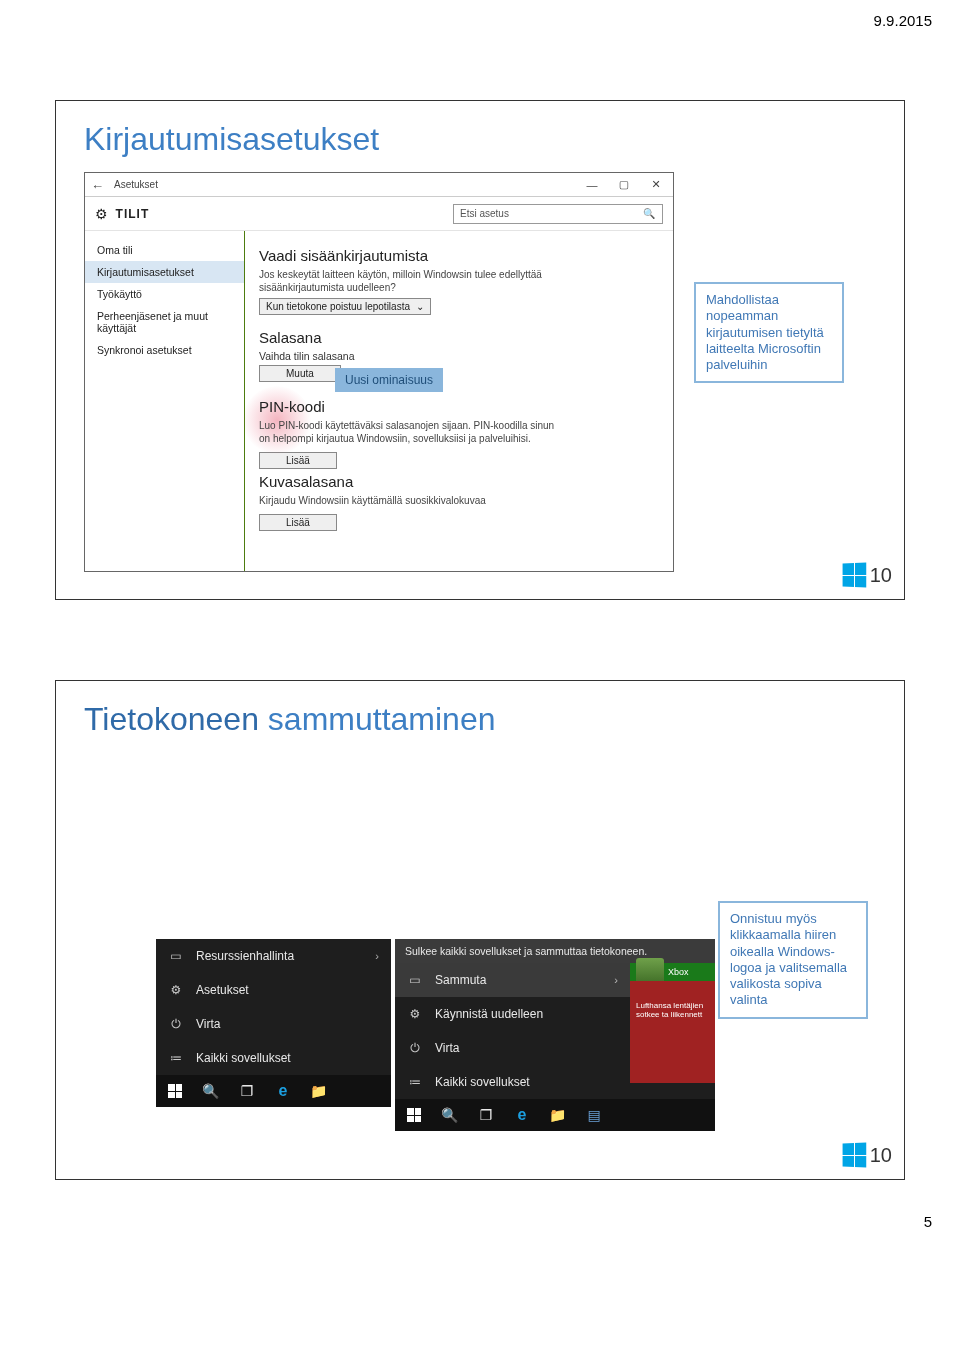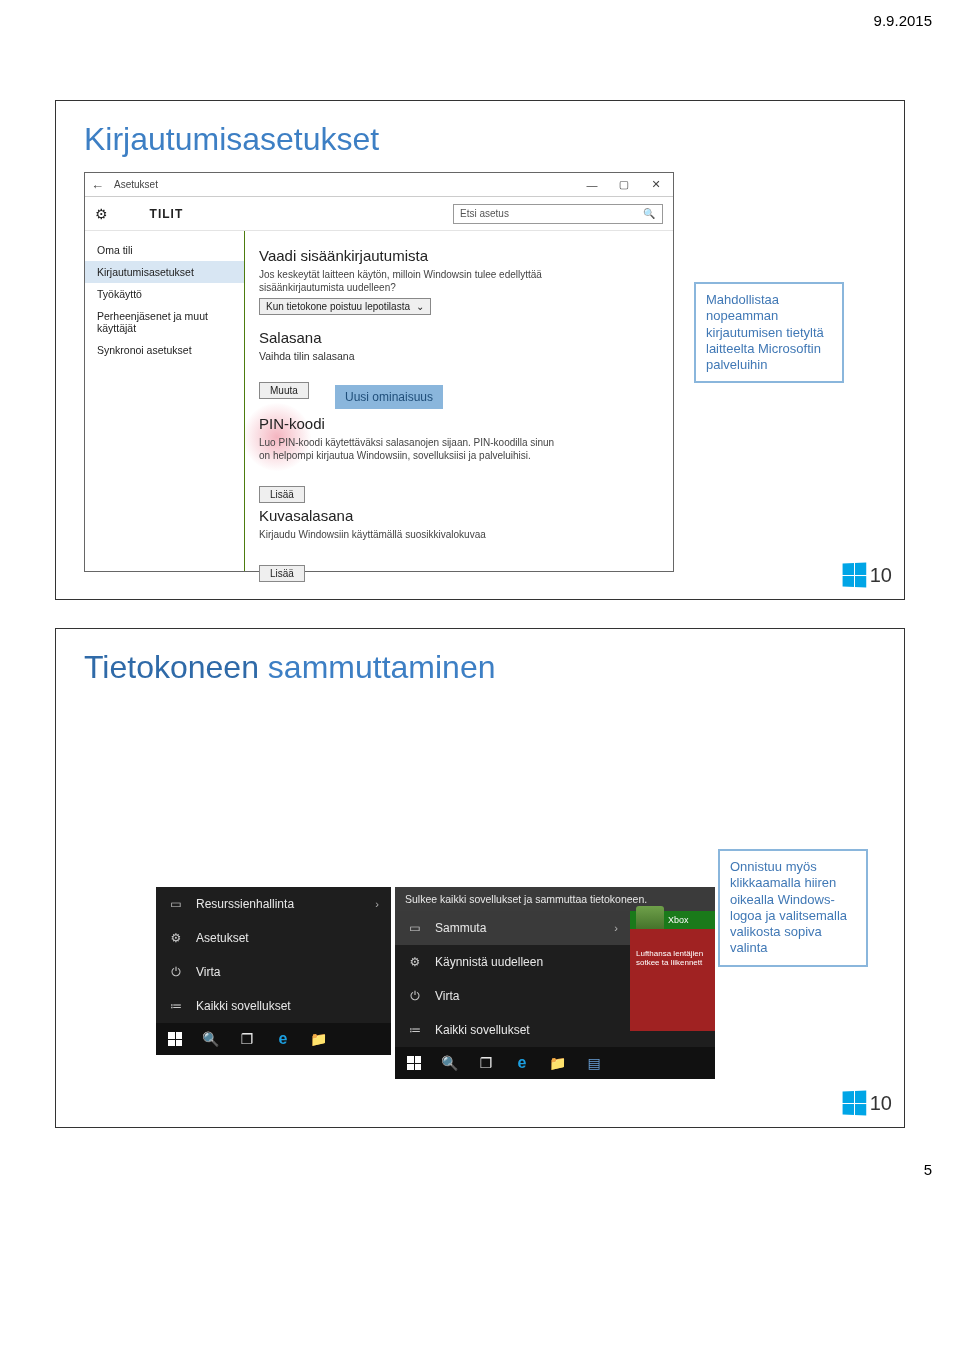--- a/index.html
+++ b/index.html
@@ -21,21 +21,21 @@
     position: absolute;
     bottom: 10px;
     right: 28px;
     font-size: 15px;
     color: #000;
   }
   .slides-wrap {
     padding: 100px 55px 60px 55px;
     display: flex;
     flex-direction: column;
-    gap: 28px;
+    gap: 80px;
   }
   .slide {
     border: 1px solid #333;
     position: relative;
     height: 500px;
     padding: 20px 28px;
     overflow: hidden;
   }
   .slide-title {
     font-size: 32px;
@@ -99,21 +99,21 @@
   .sw-topbar .wc { width: 22px; text-align: center; font-size: 11px; }
   .sw-header {
     display: flex;
     align-items: center;
     height: 34px;
     padding: 0 10px;
     gap: 8px;
     border-bottom: 1px solid #e4e4e4;
   }
   .sw-header .gear { font-size: 14px; }
-  .sw-header .title { font-size: 12px; font-weight: 600; letter-spacing: 1px; margin-left: 34px; }
+  .sw-header .title { font-size: 12px; font-weight: 600; letter-spacing: 1px; }
   .sw-header .search {
     margin-left: auto;
     border: 1px solid #999;
     font-size: 10px;
     color: #555;
     height: 20px;
     width: 210px;
     display: flex;
     align-items: center;
     justify-content: space-between;
@@ -152,21 +152,21 @@
     max-width: 300px;
   }
   .sw-content select.fake, .sw-content .btn {
     border: 1px solid #888;
     background: #efefef;
     font-size: 10px;
     padding: 2px 6px;
     display: inline-block;
     color: #222;
   }
-  .sw-content .btn { padding: 2px 10px; margin-top: 20px; }
+  .sw-content .btn { padding: 2px 26px; margin-top: 3px; }
   .sw-content .subhead {
     font-size: 10.5px;
     color: #333;
     margin-top: 2px;
   }
   .pin-highlight {
     position: absolute;
     left: 0; top: 0;
     width: 68px; height: 68px;
     border-radius: 50%;

